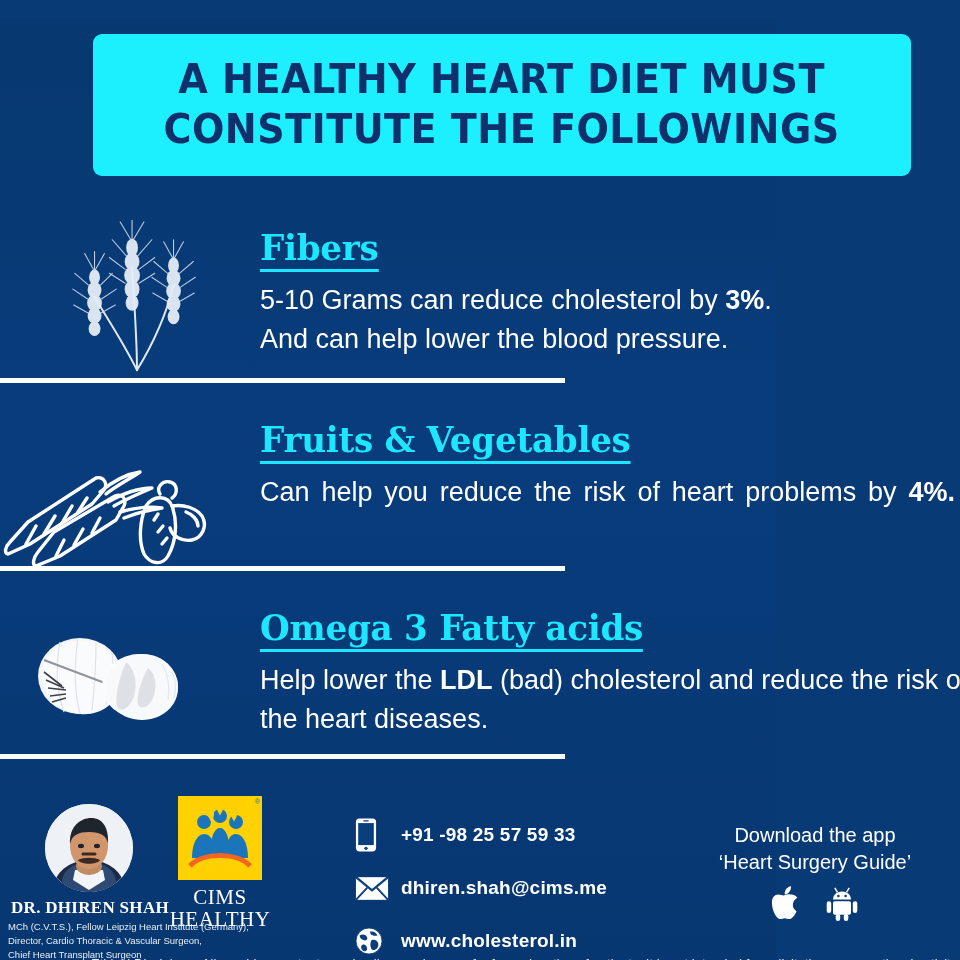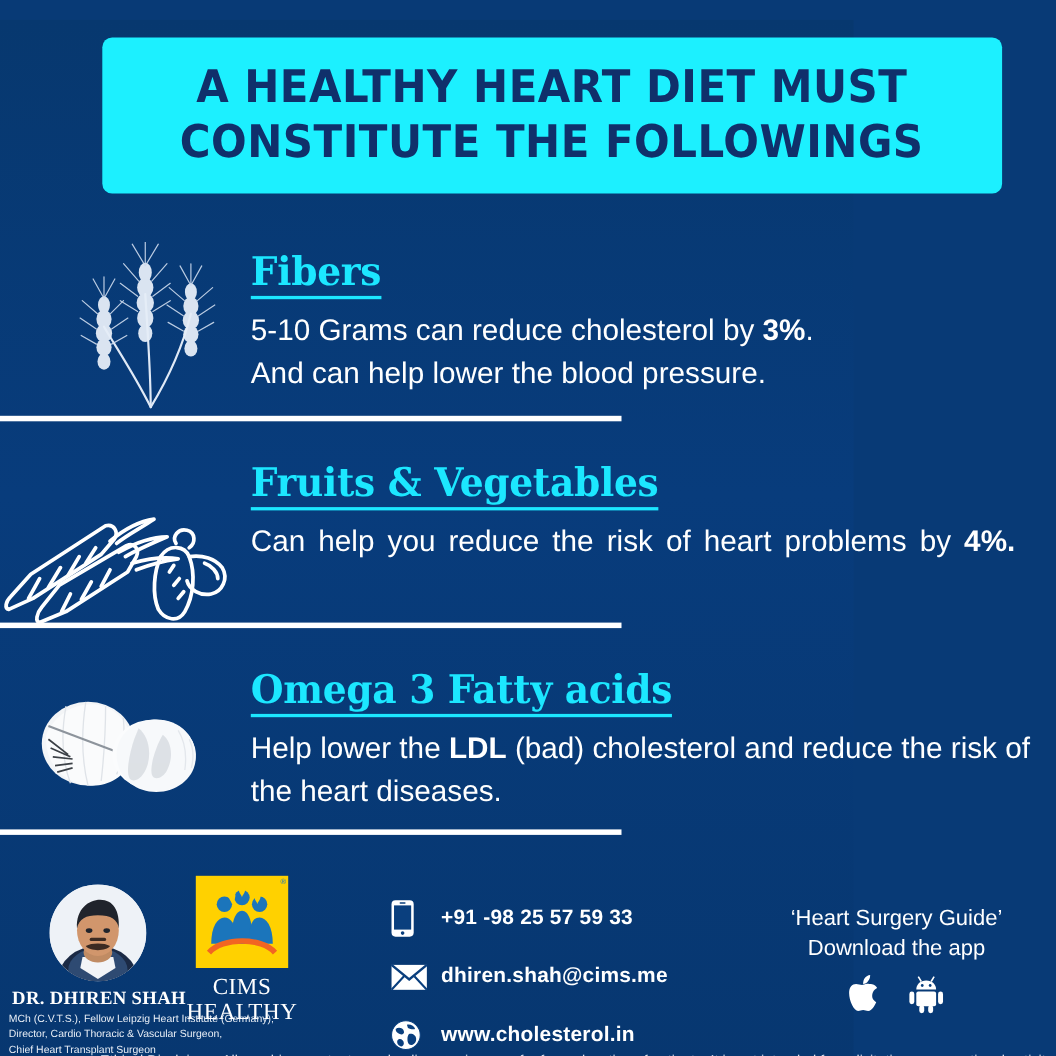--- a/index.html
+++ b/index.html
@@ -32,21 +32,21 @@
     transform:scaleX(0.93);
     text-align:center;
     white-space:nowrap;
   }
 
   
   .section { position:absolute; left:0; width:960px; }
   .sec-icon {
     position:absolute; display:flex; align-items:center; justify-content:center;
   }
-  .sec-body { position:absolute; }
+  .sec-body { position:absolute;margin-left:32px; }
   .sec-title {
     color:#1ce7ff;
     font-family:"DejaVu Serif", serif;
     font-weight:700;
     font-size:36px;
     letter-spacing:-0.3px;
     display:inline-block;
     border-bottom:3px solid #1ce7ff;
     padding-bottom:1px;
     white-space:nowrap;
@@ -318,22 +318,22 @@
               <path d="M8 19 C10 18 13 20 13 23 C13 26 10 27 8 25 C6 23 6 20 8 19 Z"></path>
             </g>
             <circle cx="15" cy="15" r="14" fill="none" stroke="#0a3f7e" stroke-width="1"></circle>
           </svg>
         </span>
         <span class="contact-val">www.cholesterol.in</span>
       </div>
     </div>
 
     <div class="appbox">
+      <div class="app-line">Download the app</div>
       <div class="app-line">‘Heart Surgery Guide’</div>
-      <div class="app-line">Download the app</div>
       <div class="app-icons">
         <span>
           <svg viewBox="0 0 34 40" width="31" height="37">
             <path d="M24 21 C24 15 29 13 29 13 C27 9 23 9 21 9 C18 8 15 10 14 10 C12 10 10 9 8 9 C4 9 1 12 1 18 C1 26 6 36 10 36 C12 36 13 35 15 35 C17 35 18 36 20 36 C24 36 28 28 28 27 C28 27 24 25 24 21 Z" fill="#ffffff"></path>
             <path d="M20 6 C22 4 22 1 22 0 C20 0 17 2 16 4 C15 6 15 8 15 9 C17 9 19 8 20 6 Z" fill="#ffffff"></path>
           </svg>
         </span>
         <span>
           <svg viewBox="0 0 40 40" width="36" height="36">
             <g fill="#ffffff">

